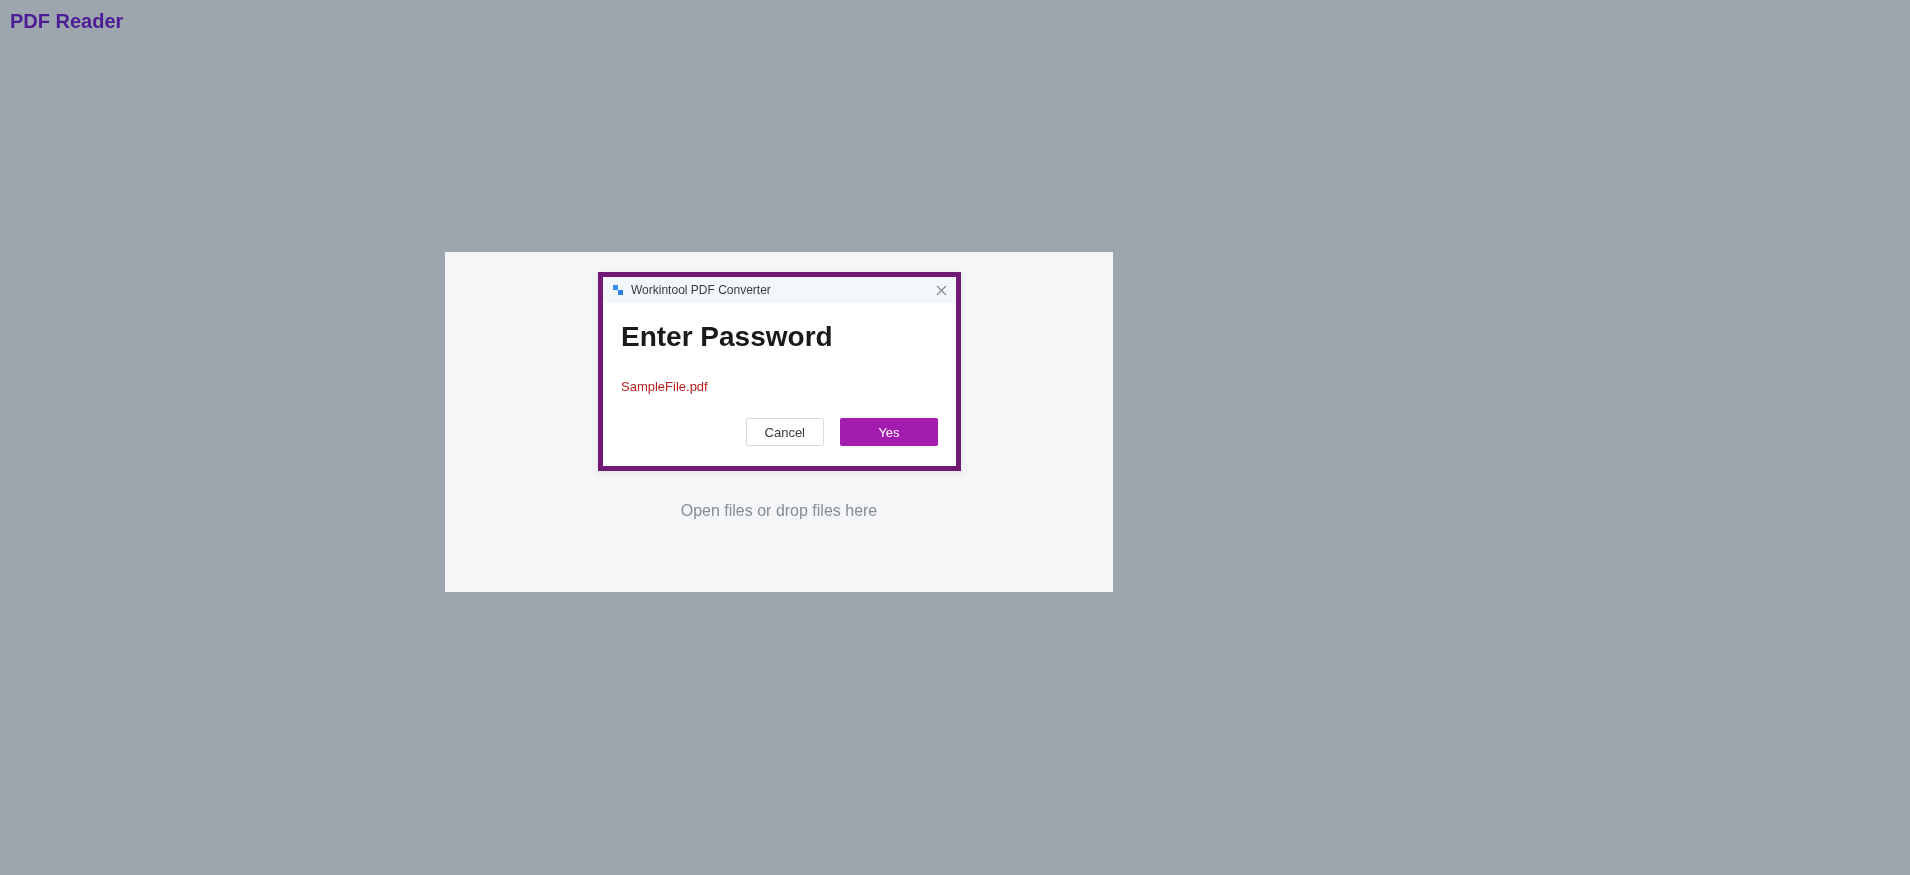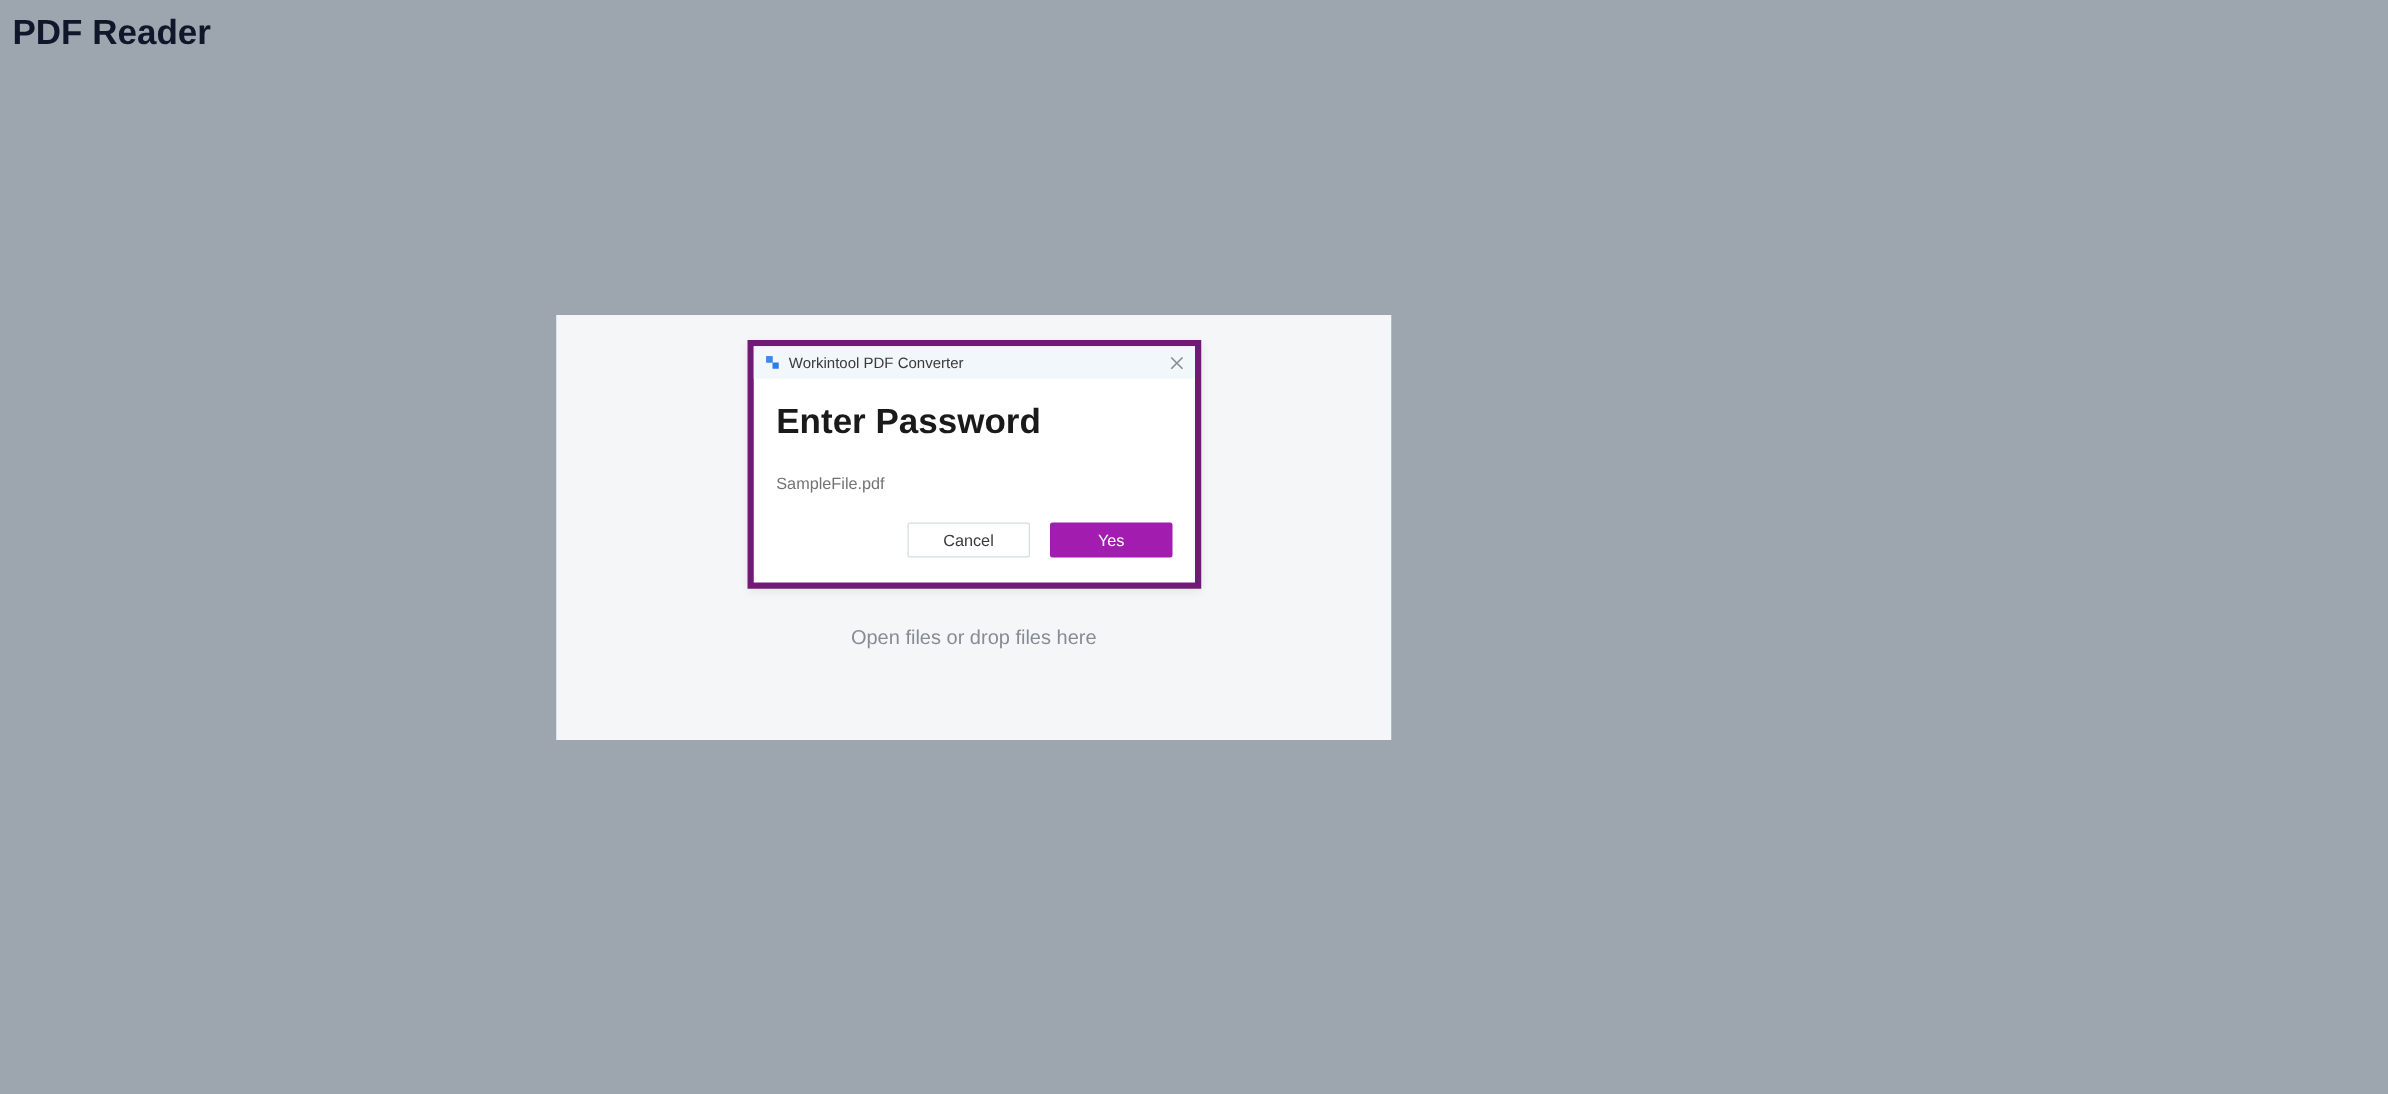--- a/index.html
+++ b/index.html
@@ -14,23 +14,23 @@
       width: 1910px;
       height: 875px;
       position: relative;
       overflow: hidden;
     }
     
     .page-title {
       position: absolute;
       top: 10px;
       left: 10px;
-      font-size: 28px;
+      font-size: 20px;
       font-weight: 600;
-      color: #0f172a;
+      color: #4c1d95;
       text-align: right;
     }
     
     .drop-area {
       position: absolute;
       top: 252px;
       left: 445px;
       width: 668px;
       height: 340px;
       background: #f5f6f8;
@@ -97,21 +97,21 @@
     
     .dialog-heading {
       font-size: 28px;
       font-weight: 700;
       color: #1a1a1a;
       margin-bottom: 26px;
     }
     
     .filename {
       font-size: 13px;
-      color: #737373;
+      color: #b91c1c;
       margin-bottom: 12px;
     }
     
     .password-input {
       width: 100%;
       height: 40px;
       background: #f5f6f8;
       border: none;
       padding: 0 12px;
       font-size: 14px;
@@ -125,21 +125,21 @@
     
     .dialog-buttons {
       display: flex;
       justify-content: flex-end;
       gap: 16px;
       margin-top: 24px;
     }
     
     .btn {
       height: 28px;
-      padding: 0 28px;
+      padding: 0 18px;
       font-size: 13px;
       border-radius: 2px;
       cursor: pointer;
       display: inline-flex;
       align-items: center;
       justify-content: center;
     }
     
     .btn-cancel {
       background: #ffffff;

